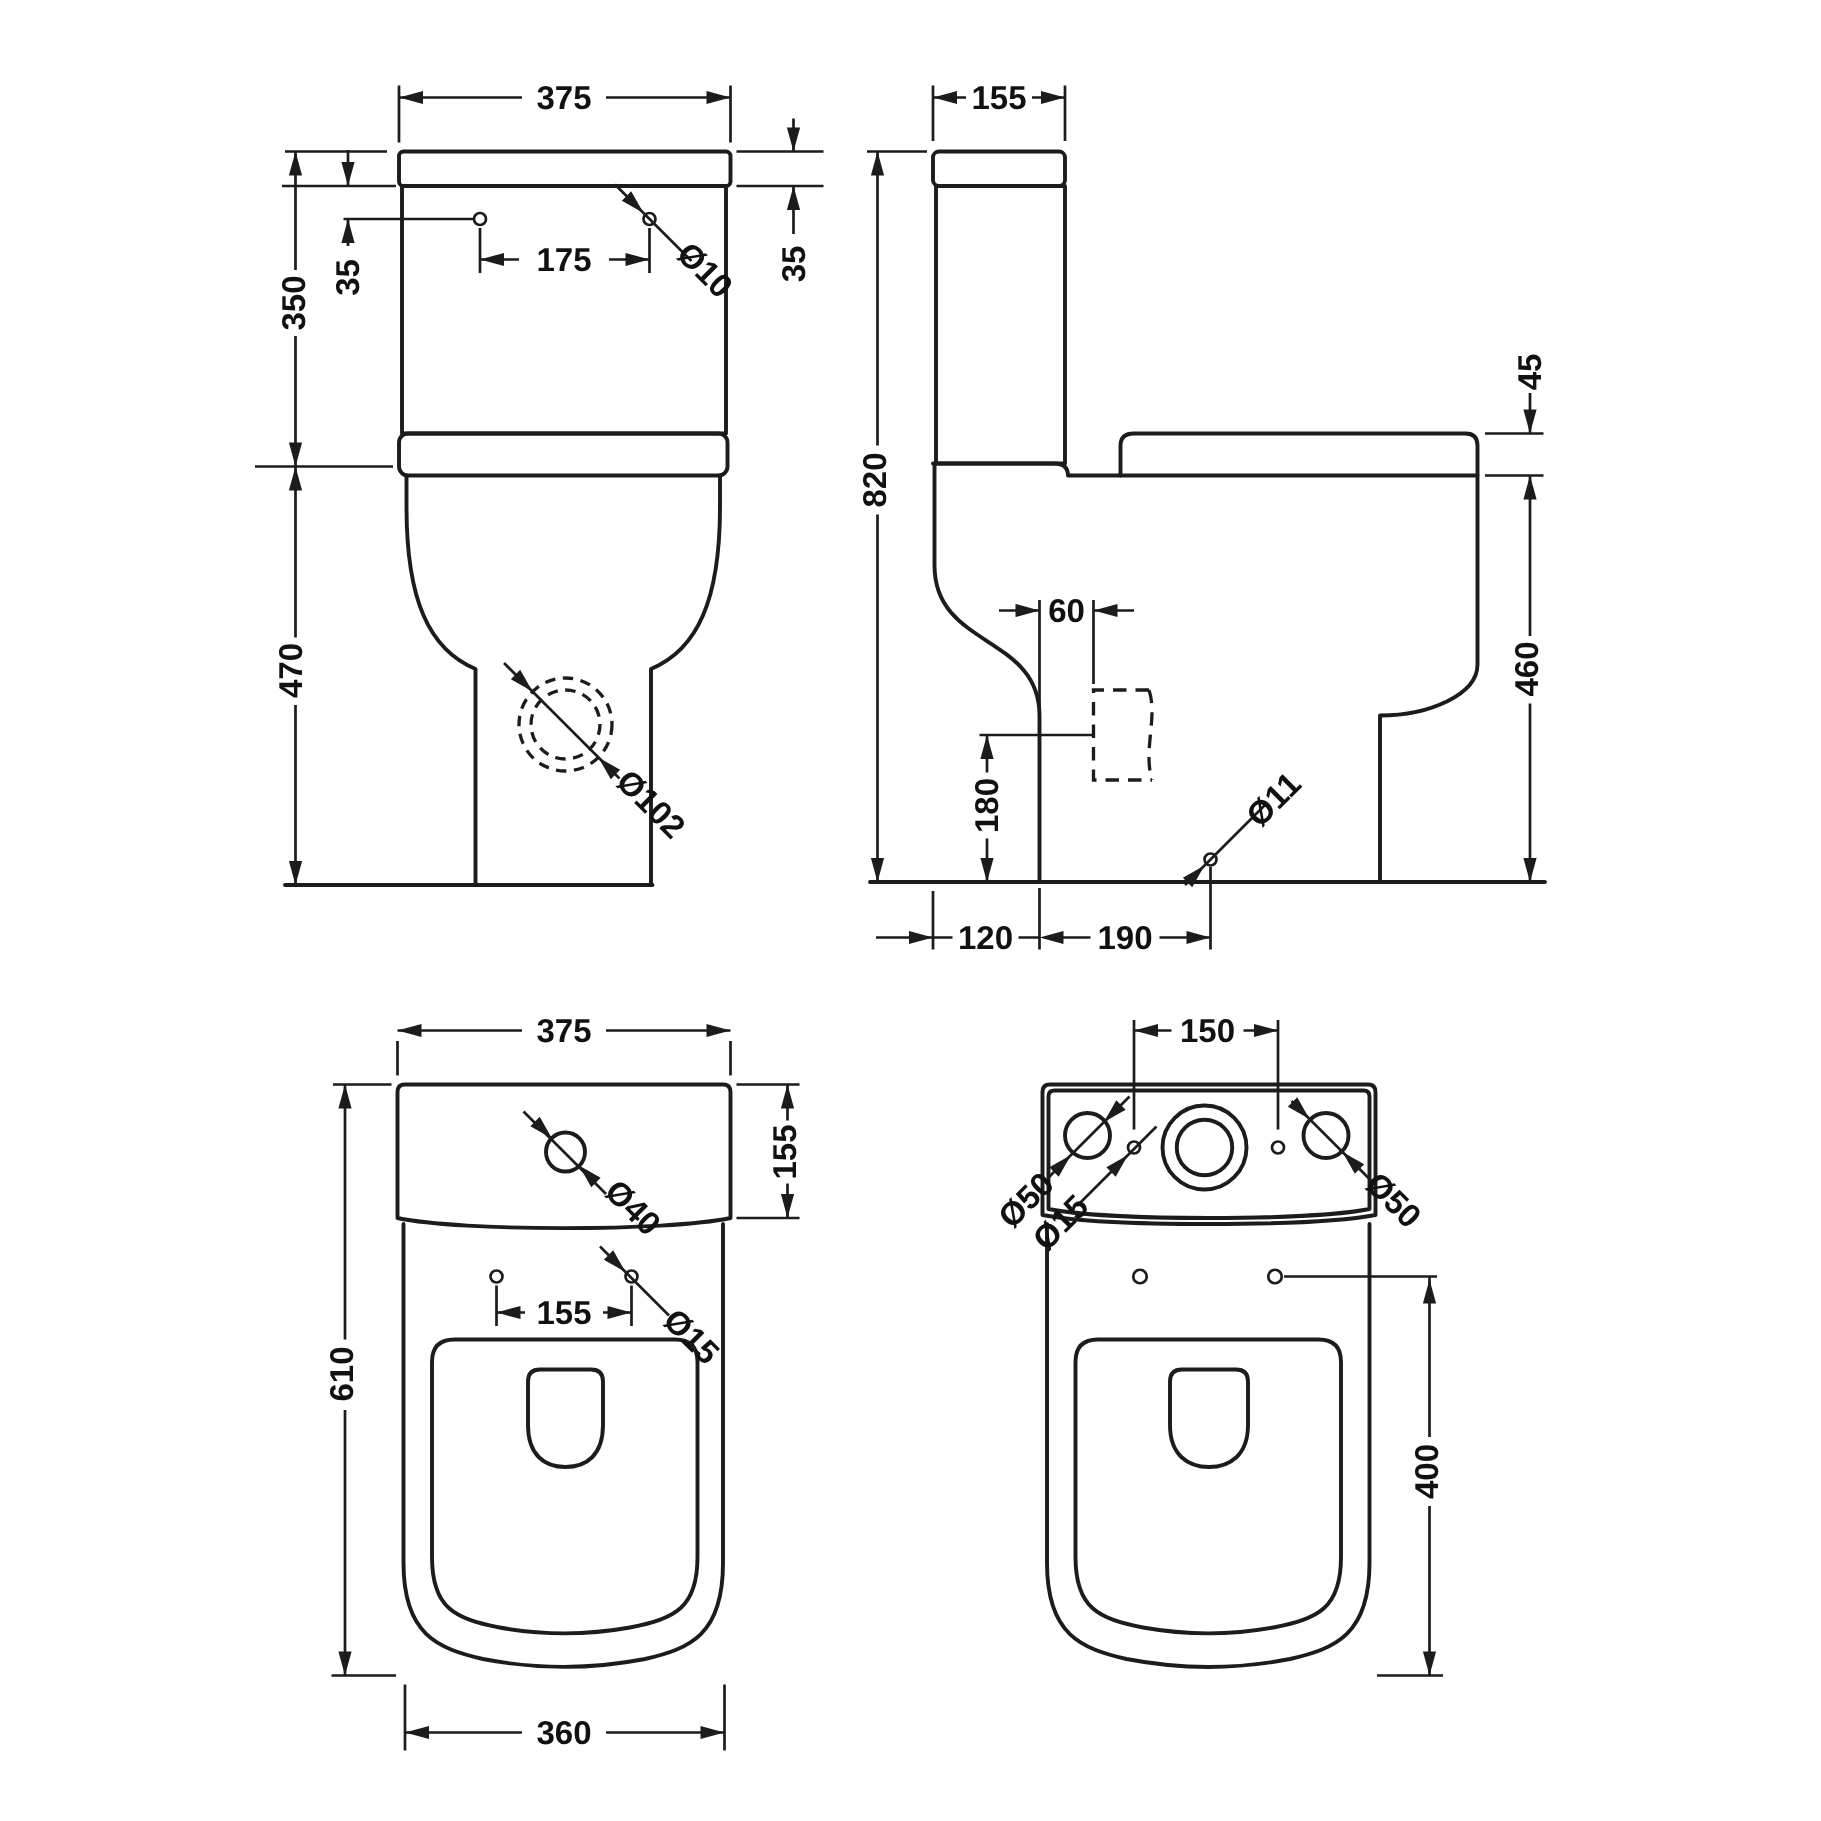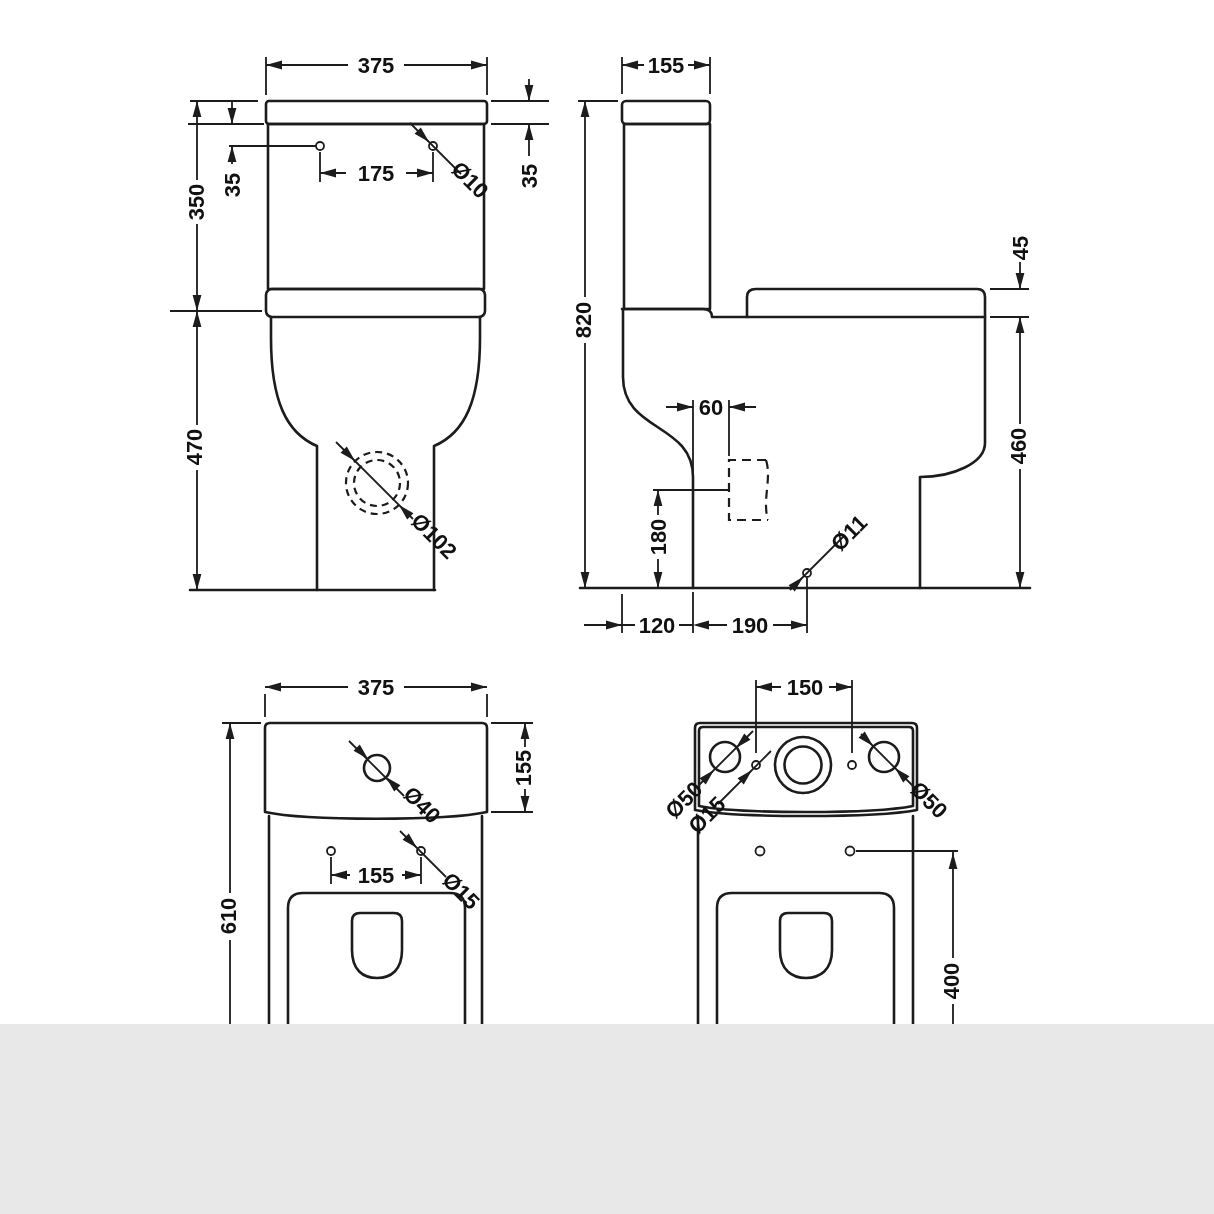--- a/index.html
+++ b/index.html
@@ -1,16 +1,16 @@
 <!DOCTYPE html>
 <html><head>
 <meta charset="utf-8">
 <style>
   html,body{margin:0;padding:0;background:#e8e8e8;}
-  .stage{width:1214px;height:1024px;background:#ffffff;position:relative;margin:0 auto;overflow:hidden;}
+  .stage{width:1214px;height:1214px;background:#ffffff;position:relative;margin:0 auto;overflow:hidden;}
   svg{position:absolute;left:0;top:0;}
   .o{fill:none;stroke:#1c1c1c;stroke-width:2.6;stroke-linecap:round;stroke-linejoin:round;}
   .d{fill:none;stroke:#1c1c1c;stroke-width:1.8;stroke-linecap:butt;}
   .da{fill:none;stroke:#1c1c1c;stroke-width:2.2;stroke-dasharray:9 6;stroke-linecap:butt;}
   .dac{fill:none;stroke:#1c1c1c;stroke-width:2.2;stroke-dasharray:7 5;}
   .ah{fill:#1c1c1c;stroke:none;}
   text{font-family:"Liberation Sans","DejaVu Sans",sans-serif;font-weight:bold;font-size:22px;fill:#111;text-anchor:middle;}
 </style>
 </head>
 <body>

